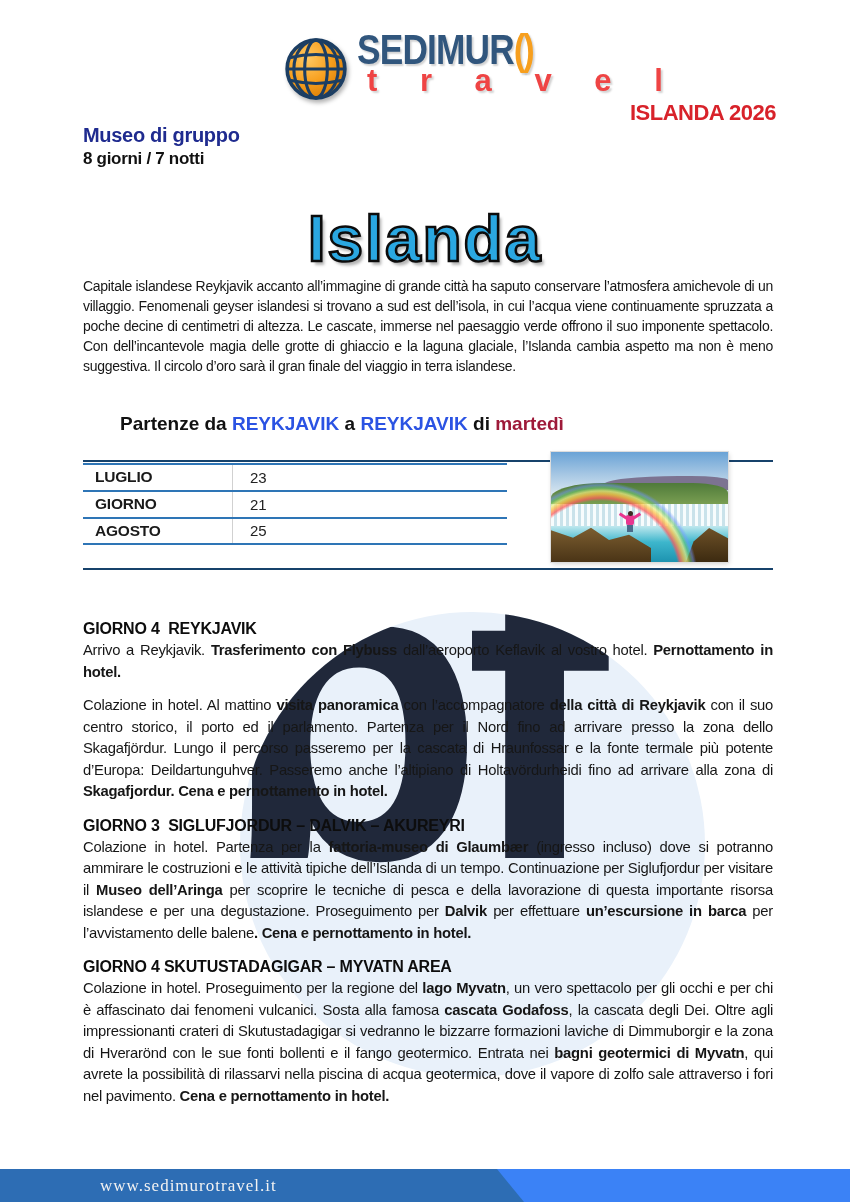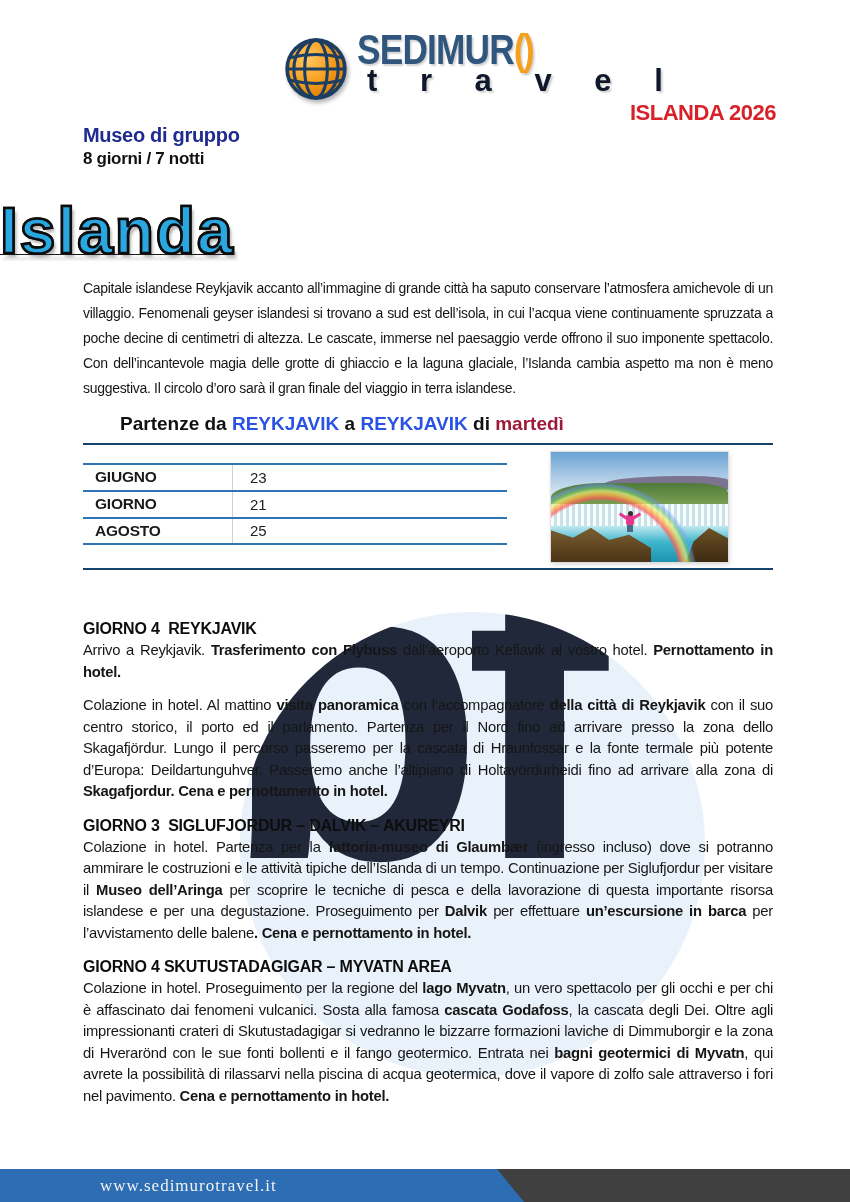--- a/index.html
+++ b/index.html
@@ -14,44 +14,44 @@
 
   
   .logo{position:absolute;left:283px;top:28px;display:flex;align-items:flex-start;z-index:2;}
   .globe{width:66px;height:66px;margin-top:8px;filter:drop-shadow(2px 3px 2px rgba(0,0,0,.30));}
   .brand{margin-left:8px;}
   .brand-top{display:inline-block;font-size:42px;font-weight:700;color:#31567d;
              letter-spacing:-1px;transform:scaleX(.84);transform-origin:left top;line-height:44px;
              text-shadow:2px 2px 2px rgba(0,0,0,.18);white-space:nowrap;}
   .brand-top .parens{color:#f79f1e;letter-spacing:-3px;}
   .brand-bottom{display:block;margin-top:-8px;padding-left:10px;font-size:31px;font-weight:700;
-                color:#0f172a;letter-spacing:17px;line-height:34px;
+                color:#ef4444;letter-spacing:17px;line-height:34px;
                 text-shadow:2px 2px 2px rgba(0,0,0,.18);white-space:nowrap;text-align:right;}
 
   .year-title{position:absolute;right:74px;top:100px;font-size:22px;font-weight:700;
               color:#d8222a;letter-spacing:-0.5px;z-index:2;}
 
   .tour-type{position:absolute;left:83px;top:124px;font-size:20px;font-weight:700;
              color:#1f2b8f;letter-spacing:-0.3px;z-index:2;}
   .duration{position:absolute;left:83px;top:149px;font-size:17px;font-weight:600;
             color:#111;letter-spacing:-0.3px;z-index:2;}
 
   
-  .hero{position:absolute;left:0;right:0;top:194px;z-index:2;text-decoration:underline;}
+  .hero{position:absolute;left:0;right:0;top:202px;text-align:center;z-index:2;}
   .hero span{font-size:64px;font-weight:800;color:#2aa7e1;letter-spacing:2px;
              -webkit-text-stroke:2.6px #0c0c0c;
              text-shadow:3px 4px 3px rgba(90,90,90,.45);}
 
   
-  .intro{position:absolute;left:83px;width:690px;top:276px;font-size:14px;line-height:25px;
+  .intro{position:absolute;left:83px;width:690px;top:276px;font-size:14px;line-height:20px;
          letter-spacing:-0.3px;text-align:justify;color:#161616;z-index:2;}
 
   
   .dep-head{position:absolute;left:83px;width:690px;top:413px;padding-left:37px;box-sizing:border-box;
-            font-size:19px;font-weight:700;color:#111;padding-bottom:8px;
+            font-size:19px;font-weight:700;color:#111;padding-bottom:25px;
             border-bottom:2.5px solid #17426b;z-index:2;}
   .dep-head .seg-blue{color:#2b53e3;}
   .dep-head .seg-maroon{color:#9e1a39;}
 
   .dep-table{position:absolute;left:83px;top:463px;width:424px;border-top:2px solid #2e75b6;z-index:2;}
   .dep-row{display:flex;align-items:center;height:24.8px;border-bottom:2px solid #2e75b6;}
   .dep-month{width:150px;padding-left:12px;box-sizing:border-box;font-weight:700;font-size:15.5px;
              letter-spacing:-0.2px;border-right:1px solid rgba(0,0,0,.18);height:100%;
              display:flex;align-items:center;}
   .dep-day{padding-left:17px;font-size:15px;color:#222;}
@@ -91,21 +91,21 @@
   
   .days{position:absolute;left:83px;width:690px;top:618px;z-index:1;}
   .day{margin-bottom:12px;}
   .day-title{font-size:16px;font-weight:700;letter-spacing:-0.2px;color:#0d0d0d;
              white-space:pre-wrap;line-height:21px;}
   .day-body{font-size:14.8px;line-height:21.5px;letter-spacing:-0.25px;text-align:justify;
             color:#161616;margin-top:1px;}
   .seg-b{font-weight:700;}
 
   
-  .footer{position:absolute;left:0;right:0;bottom:0;height:33px;background:#404040;z-index:3;}
+  .footer{position:absolute;left:0;right:0;bottom:0;height:33px;background:#3b82f6;z-index:3;}
   .footer-dark{position:absolute;left:0;top:0;bottom:0;width:560px;background:#2d6db4;
                clip-path:polygon(0 0,497px 0,524px 100%,0 100%);}
   .footer-url{position:absolute;left:100px;top:0;line-height:33px;
               font-family:"Liberation Serif","DejaVu Serif",serif;font-size:17px;color:#f2f2f2;
               letter-spacing:1px;z-index:4;text-decoration:none;}
 </style>
 </head>
 <body>
 
 <div class="page">
@@ -143,21 +143,21 @@
   <div class="hero">
     <span>Islanda</span>
   </div>
 
   <div class="intro">Capitale islandese Reykjavik accanto all’immagine di grande città ha saputo conservare l’atmosfera amichevole di un villaggio. Fenomenali geyser islandesi si trovano a sud est dell’isola, in cui l’acqua viene continuamente spruzzata a poche decine di centimetri di altezza. Le cascate, immerse nel paesaggio verde offrono il suo imponente spettacolo. Con dell’incantevole magia delle grotte di ghiaccio e la laguna glaciale, l’Islanda cambia aspetto ma non è meno suggestiva. Il circolo d’oro sarà il gran finale del viaggio in terra islandese.</div>
 
   <div class="dep-head"><span>Partenze da </span><span class="seg-blue">REYKJAVIK</span><span> a </span><span class="seg-blue">REYKJAVIK</span><span> di </span><span class="seg-maroon">martedì</span></div>
 
   <div class="dep-table">
     <div class="dep-row">
-      <div class="dep-month">GIUGNO</div>
+      <div class="dep-month">LUGLIO</div>
       <div class="dep-day">23</div>
     </div>
     <div class="dep-row">
       <div class="dep-month">GIORNO</div>
       <div class="dep-day">21</div>
     </div>
     <div class="dep-row">
       <div class="dep-month">AGOSTO</div>
       <div class="dep-day">25</div>
     </div>

